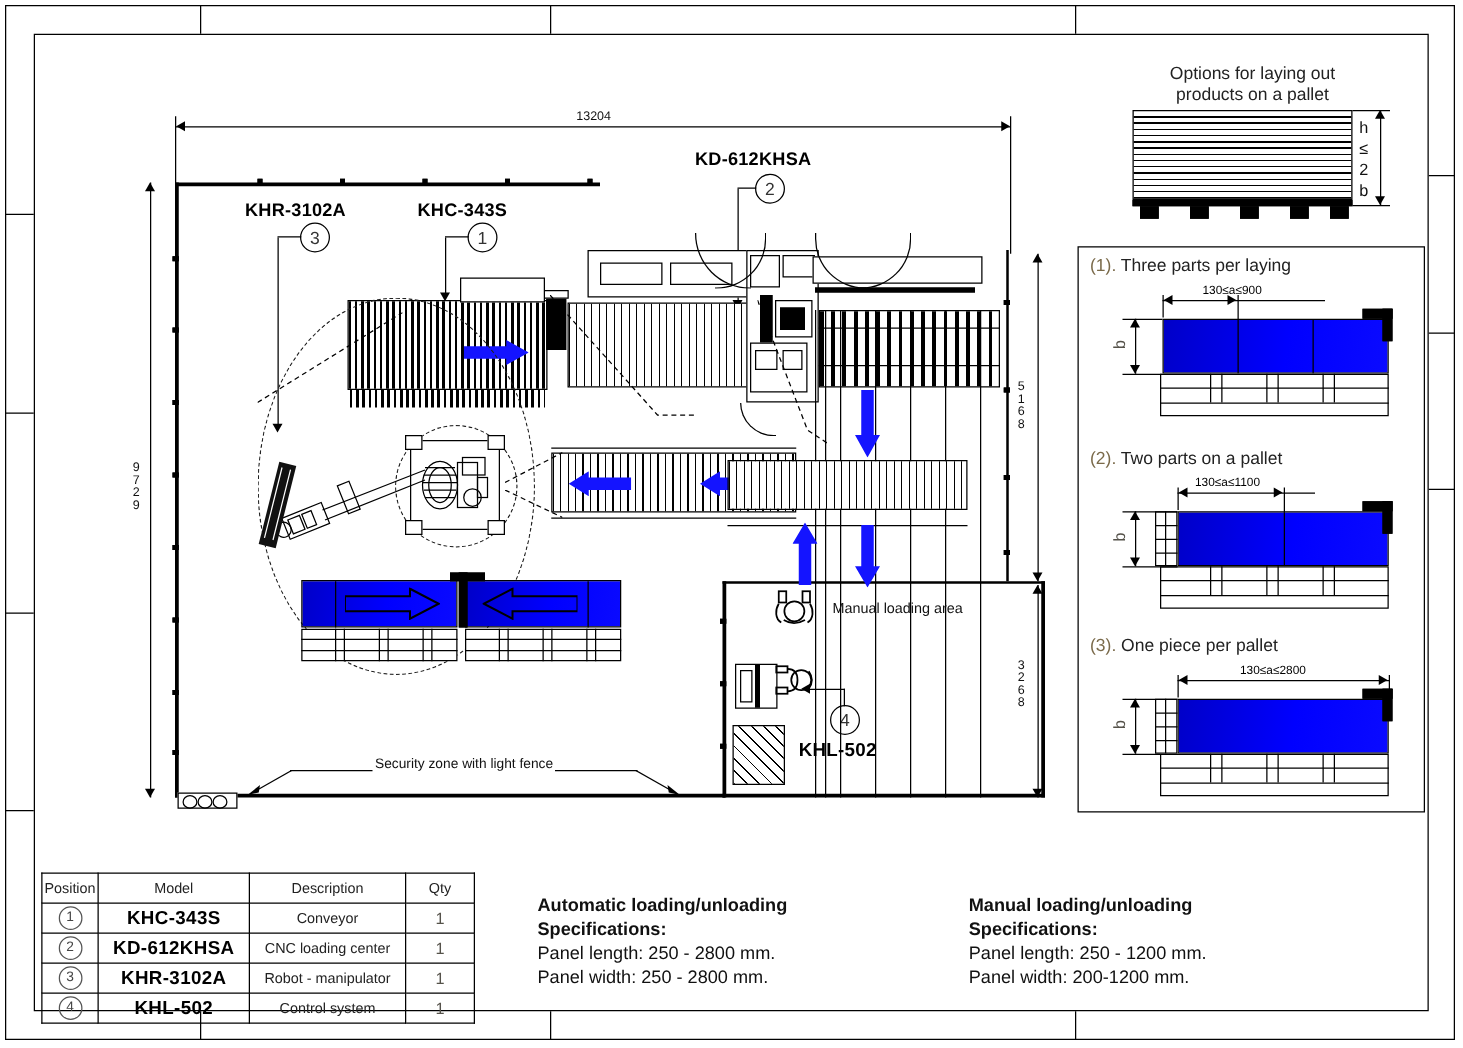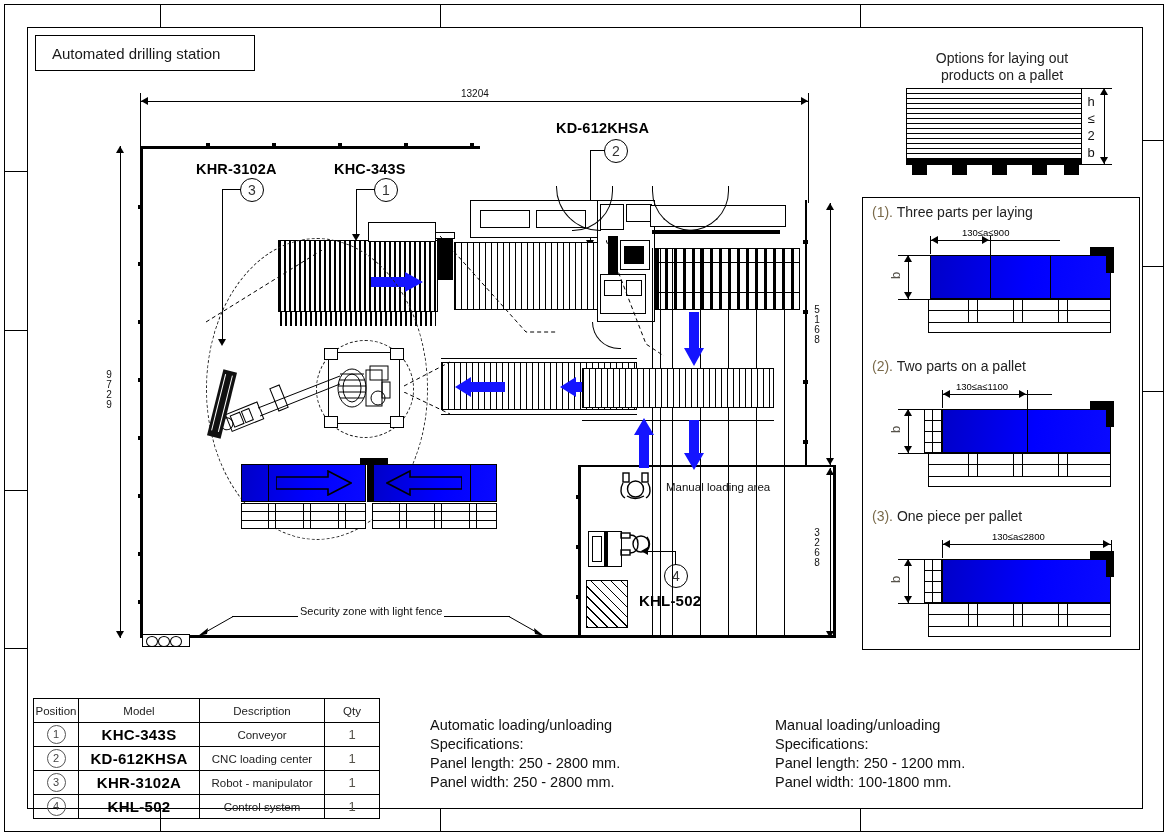--- a/index.html
+++ b/index.html
@@ -50,21 +50,21 @@
   .parts-table .c-model{width:118px;}
   .parts-table .c-desc{width:122px;}
   .parts-table .c-qty{width:52px;}
   .parts-table td.model{font-weight:bold;font-size:15px;letter-spacing:.3px;color:#000;}
   .parts-table td.qty{color:#55524a;font-size:13px;}
   .parts-table td.pos{color:#444;font-size:13px;}
   .pos-circ{display:inline-block;width:17px;height:17px;border:1px solid #555;border-radius:50%;line-height:16px;font-size:11px;}
 
   
   .spec{position:absolute;font-size:14.5px;line-height:19px;color:#111;}
-  .spec .hd{font-weight:normal;}
+  .spec .hd{font-weight:bold;}
 
   
   .hatch{position:absolute;border:1px solid #000;box-sizing:border-box;
     background:repeating-linear-gradient(45deg,#000 0 1px,transparent 1px 7px);}
   
   .rollers{position:absolute;border:1px solid #000;box-sizing:border-box;
     background:repeating-linear-gradient(90deg,#000 0 1px,#fff 1px 6px);}
   .rollersDense{position:absolute;border:1px solid #000;box-sizing:border-box;
     background:repeating-linear-gradient(90deg,#000 0 2px,#fff 2px 5px);}
   .dashcirc{position:absolute;border:1px dashed #222;border-radius:50%;}
@@ -89,23 +89,20 @@
   <div class="zone-tick h" style="left:1143px;top:391px;width:21px;"></div>
 
   <div class="zone-tick v" style="left:160px;top:4px;height:23px;"></div>
   <div class="zone-tick v" style="left:440px;top:4px;height:23px;"></div>
   <div class="zone-tick v" style="left:860px;top:4px;height:23px;"></div>
 
   <div class="zone-tick v" style="left:160px;top:809px;height:23px;"></div>
   <div class="zone-tick v" style="left:440px;top:809px;height:23px;"></div>
   <div class="zone-tick v" style="left:860px;top:809px;height:23px;"></div>
 
-  <div class="title-box">
-    <span>Automated drilling station</span>
-  </div>
 
   <div class="ln h" style="left:140px;top:101px;width:668px;"></div>
   <div class="ln v" style="left:140px;top:93px;height:60px;"></div>
   <div class="ln v" style="left:808px;top:93px;height:110px;"></div>
   <div class="arrowhead" style="left:141px;top:97px;border-top:4px solid transparent;border-bottom:4px solid transparent;border-right:7px solid #000;"></div>
   <div class="arrowhead" style="left:801px;top:97px;border-top:4px solid transparent;border-bottom:4px solid transparent;border-left:7px solid #000;"></div>
   <div class="txt" style="left:461px;top:88px;font-size:10px;">13204</div>
 
   <div class="ln v" style="left:120px;top:146px;height:492px;"></div>
   <div class="arrowhead" style="left:116px;top:146px;border-left:4px solid transparent;border-right:4px solid transparent;border-bottom:7px solid #000;"></div>
@@ -590,16 +587,16 @@
     <div class="hd">Automatic loading/unloading</div>
     <div class="hd">Specifications:</div>
     <div>Panel length: 250 - 2800 mm.</div>
     <div>Panel width: 250 - 2800 mm.</div>
   </div>
 
   <div class="spec" style="left:775px;top:716px;">
     <div class="hd">Manual loading/unloading</div>
     <div class="hd">Specifications:</div>
     <div>Panel length: 250 - 1200 mm.</div>
-    <div>Panel width: 100-1800 mm.</div>
+    <div>Panel width: 200-1200 mm.</div>
   </div>
 
 </div>
 
 </body></html>

